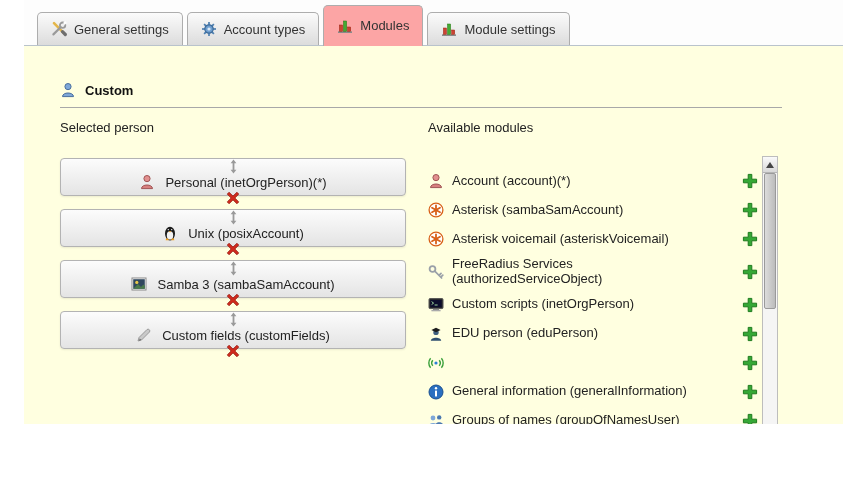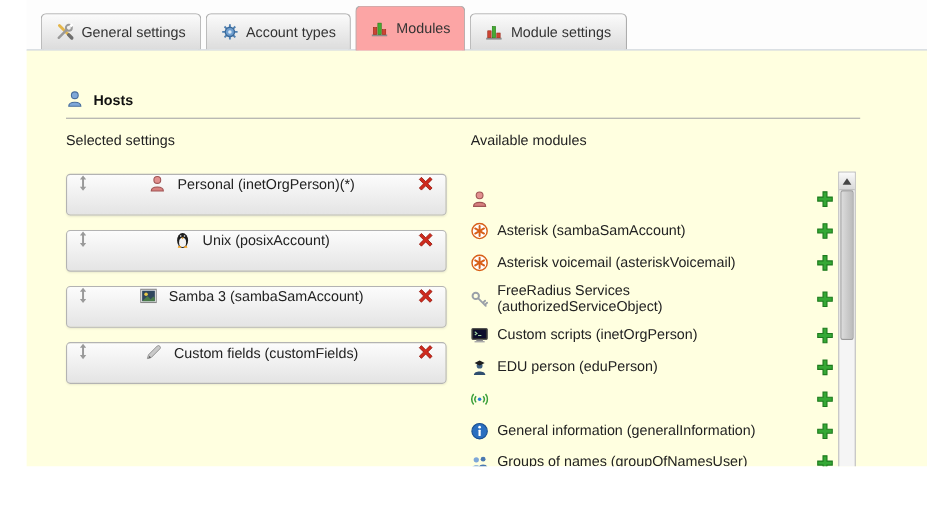--- a/index.html
+++ b/index.html
@@ -16,23 +16,23 @@
   
   .panel{position:absolute;left:0;top:46px;width:843px;height:436px;background:#ffffe0;}
   .section-head{position:absolute;left:36px;top:36px;display:flex;align-items:center;gap:9px;
                 font-weight:bold;color:#111;}
   .rule{position:absolute;left:36px;top:61px;width:722px;border-top:1px solid #a8a8a8;height:0;}
   .col-head{position:absolute;top:74px;color:#222;}
   .col-head.left{left:36px;}
   .col-head.right{left:404px;}
   
   .selected-list{position:absolute;left:36px;top:112px;width:346px;}
-  .srow{display:flex;align-items:flex-start;height:38px;margin-bottom:13px;box-sizing:border-box;
+  .srow{display:flex;align-items:center;height:38px;margin-bottom:13px;box-sizing:border-box;
         border:1px solid #b3b3b3;border-radius:4px;
-        background:linear-gradient(#fcfcfc,#e4e4e4);box-shadow:0 1px 2px rgba(0,0,0,.08);}
+        background:linear-gradient(#fcfcfc,#e4e4e4);box-shadow:0 1px 2px rgba(0,0,0,.08);flex-direction:column;}
   .srow .handle{width:28px;display:flex;justify-content:center;align-items:center;cursor:grab;}
   .srow .mid{flex:1;display:flex;align-items:center;justify-content:center;gap:10px;}
   .srow .rm{width:36px;display:flex;justify-content:center;align-items:center;border:none;
             background:none;padding:0;cursor:pointer;}
   
   .avail-list{position:absolute;left:404px;top:110px;width:350px;height:316px;}
   .avail-rows{position:absolute;left:0;top:14px;width:330px;}
   .arow{display:flex;align-items:center;gap:8px;min-height:22px;margin-bottom:7px;}
   .arow .lbl{flex:1 1 auto;max-width:260px;line-height:1.15;}
   .arow .add{margin-left:auto;display:flex;border:none;background:none;padding:0;cursor:pointer;}
@@ -116,25 +116,25 @@
 
   <div class="panel">
 
     <div class="section-head">
       <span class="icon">
           <svg viewBox="0 0 16 16">
             <circle cx="8" cy="4.6" r="3.1" fill="#7ea7d8" stroke="#4a6f9e"></circle>
             <path d="M2.5 14.6 c0-4.8 11-4.8 11 0 Z" fill="#7ea7d8" stroke="#4a6f9e"></path>
           </svg>
         </span>
-      <span>Hosts</span>
+      <span>Custom</span>
     </div>
     <div class="rule"></div>
 
-    <div class="col-head left">Selected settings</div>
+    <div class="col-head left">Selected person</div>
     <div class="col-head right">Available modules</div>
 
     <div class="selected-list" id="selected-list">
         <div class="srow">
           <span class="handle">
             <svg viewBox="0 0 9 15">
               <path d="M4.5 .5 L7.4 4.2 H5.4 V10.8 H7.4 L4.5 14.5 L1.6 10.8 H3.6 V4.2 H1.6 Z" fill="#9a9a9a"></path>
             </svg>
           </span>
           <span class="mid">
@@ -233,20 +233,21 @@
 
     <div class="avail-list">
       <div class="avail-rows" id="avail-rows">
           <div class="arow">
             <span class="icon">
               <svg viewBox="0 0 16 16">
                 <circle cx="8" cy="4.6" r="3.1" fill="#e2908f" stroke="#a05555"></circle>
                 <path d="M2.5 14.6 c0-4.8 11-4.8 11 0 Z" fill="#d8807f" stroke="#a05555"></path>
               </svg>
             </span>
+            <span class="lbl">Account (account)(*)</span>
             <button class="add">
               <span class="icon">
                 <svg viewBox="0 0 16 16">
                   <path d="M6.2 1.4 h3.6 v4.8 h4.8 v3.6 h-4.8 v4.8 h-3.6 v-4.8 h-4.8 v-3.6 h4.8 Z" fill="#35a835" stroke="#1e7a1e"></path>
                 </svg>
               </span>
             </button>
           </div>
           <div class="arow">
             <span class="icon">

